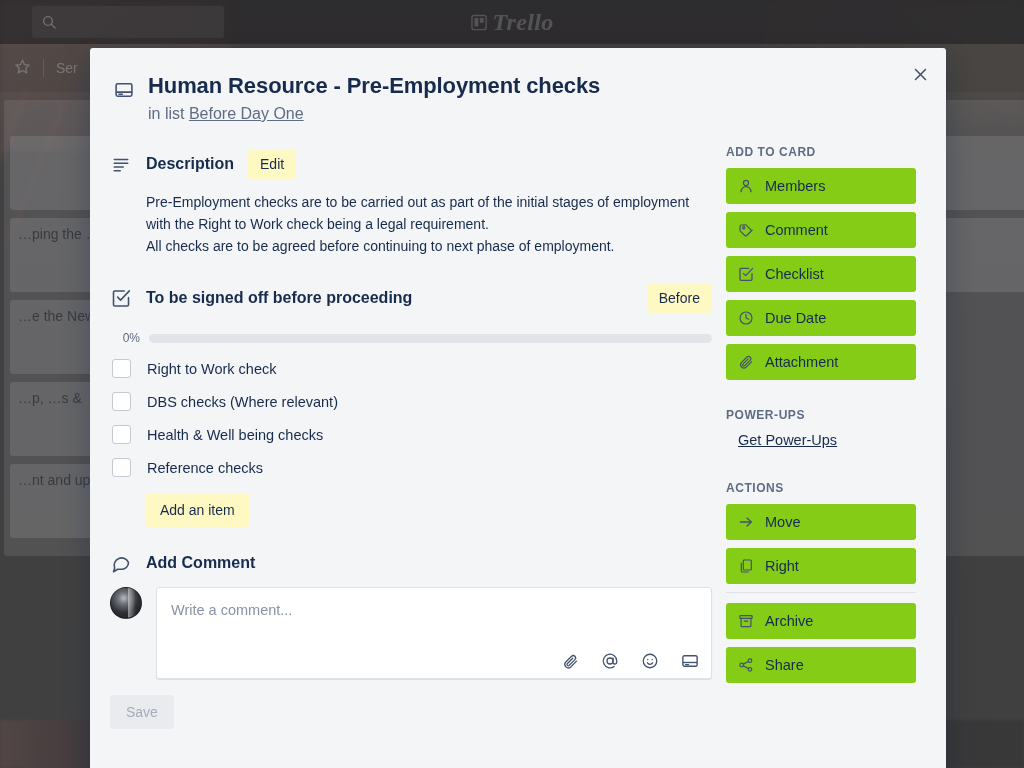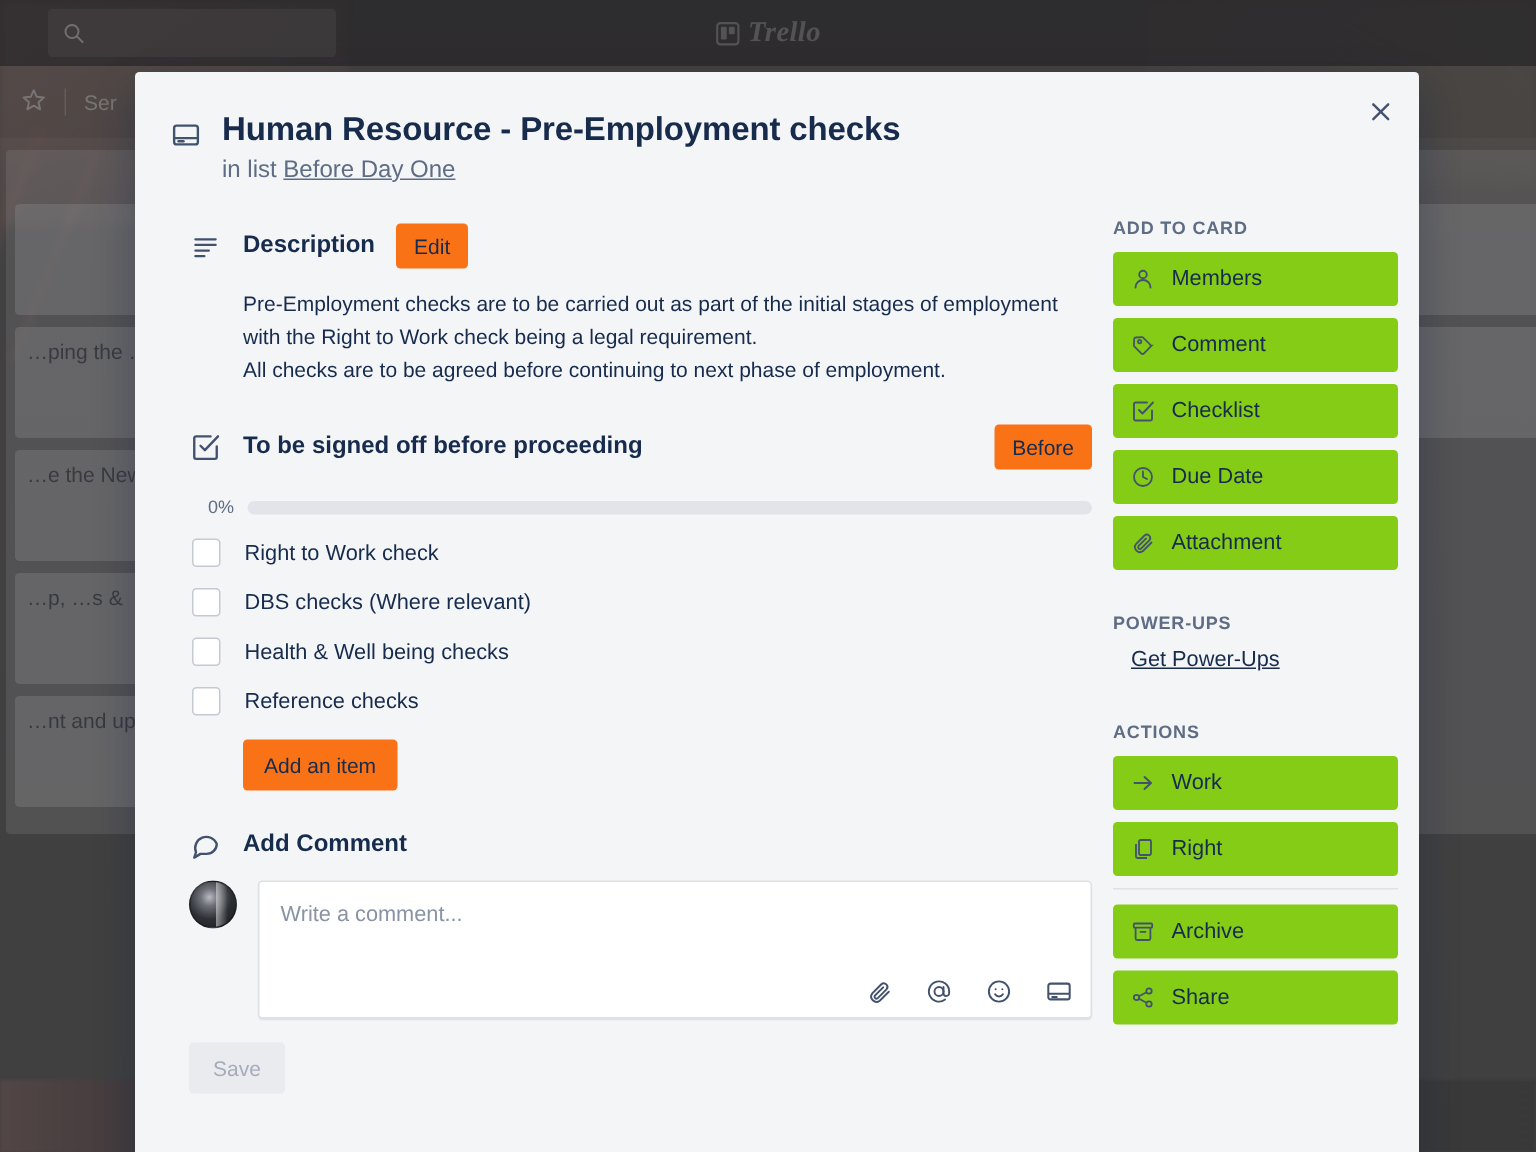--- a/index.html
+++ b/index.html
@@ -82,21 +82,21 @@
     display: flex;
     align-items: center;
     gap: 5px;
     opacity: 0.35;
   }
   #trello-logo .logo-text {
     color: #ffffff;
     font-family: "Liberation Serif", "DejaVu Serif", serif;
     font-style: italic;
     font-weight: bold;
-    font-size: 19px;
+    font-size: 24px;
     letter-spacing: 0.3px;
   }
 
   
   #board-header {
     position: absolute;
     left: 0; top: 44px;
     width: 100%;
     height: 48px;
     background: rgba(0,0,0,0.08);
@@ -206,40 +206,40 @@
   }
   #list-link {
     color: #5e6c84;
     text-decoration: underline;
     cursor: pointer;
   }
 
   
   #modal-body {
     display: flex;
-    padding: 0 36px;
+    padding: 0 20px;
     gap: 14px;
   }
   #modal-main { width: 602px; flex: 0 0 auto; }
   #modal-aside { width: 190px; flex: 0 0 auto; padding-top: 22px; }
 
   .section-head {
     display: flex;
     align-items: center;
     gap: 14px;
     margin-top: 26px;
   }
   .section-head .sec-icon { color: #42526e; width: 22px; display: flex; justify-content: center; }
   .section-title {
     font-size: 16px;
     font-weight: bold;
     color: #172b4d;
   }
   .grey-btn {
-    background: #f97316;
+    background: #fef9c3;
     border: none;
     border-radius: 3px;
     color: #172b4d;
     font-size: 14px;
     font-family: inherit;
     padding: 7px 12px;
     cursor: pointer;
   }
 
   #description-text {
@@ -671,21 +671,21 @@
 
       <div class="aside-heading">ACTIONS</div>
 
       <button class="aside-button">
         <span class="aside-icon">
           <svg width="16" height="16" viewBox="0 0 24 24" fill="none" stroke="currentColor" stroke-width="1.9" stroke-linecap="round" stroke-linejoin="round">
             <line x1="3.5" y1="12" x2="19.5" y2="12"></line>
               <polyline points="13.5,6 20,12 13.5,18"></polyline>
           </svg>
         </span>
-        <span>Work</span>
+        <span>Move</span>
       </button>
 
       <button class="aside-button">
         <span class="aside-icon">
           <svg width="16" height="16" viewBox="0 0 24 24" fill="none" stroke="currentColor" stroke-width="1.8">
             <rect x="8" y="3" width="12" height="15" rx="1.5"></rect>
               <path d="M5 7v12.5A1.5 1.5 0 0 0 6.5 21H16"></path>
           </svg>
         </span>
         <span>Right</span>

